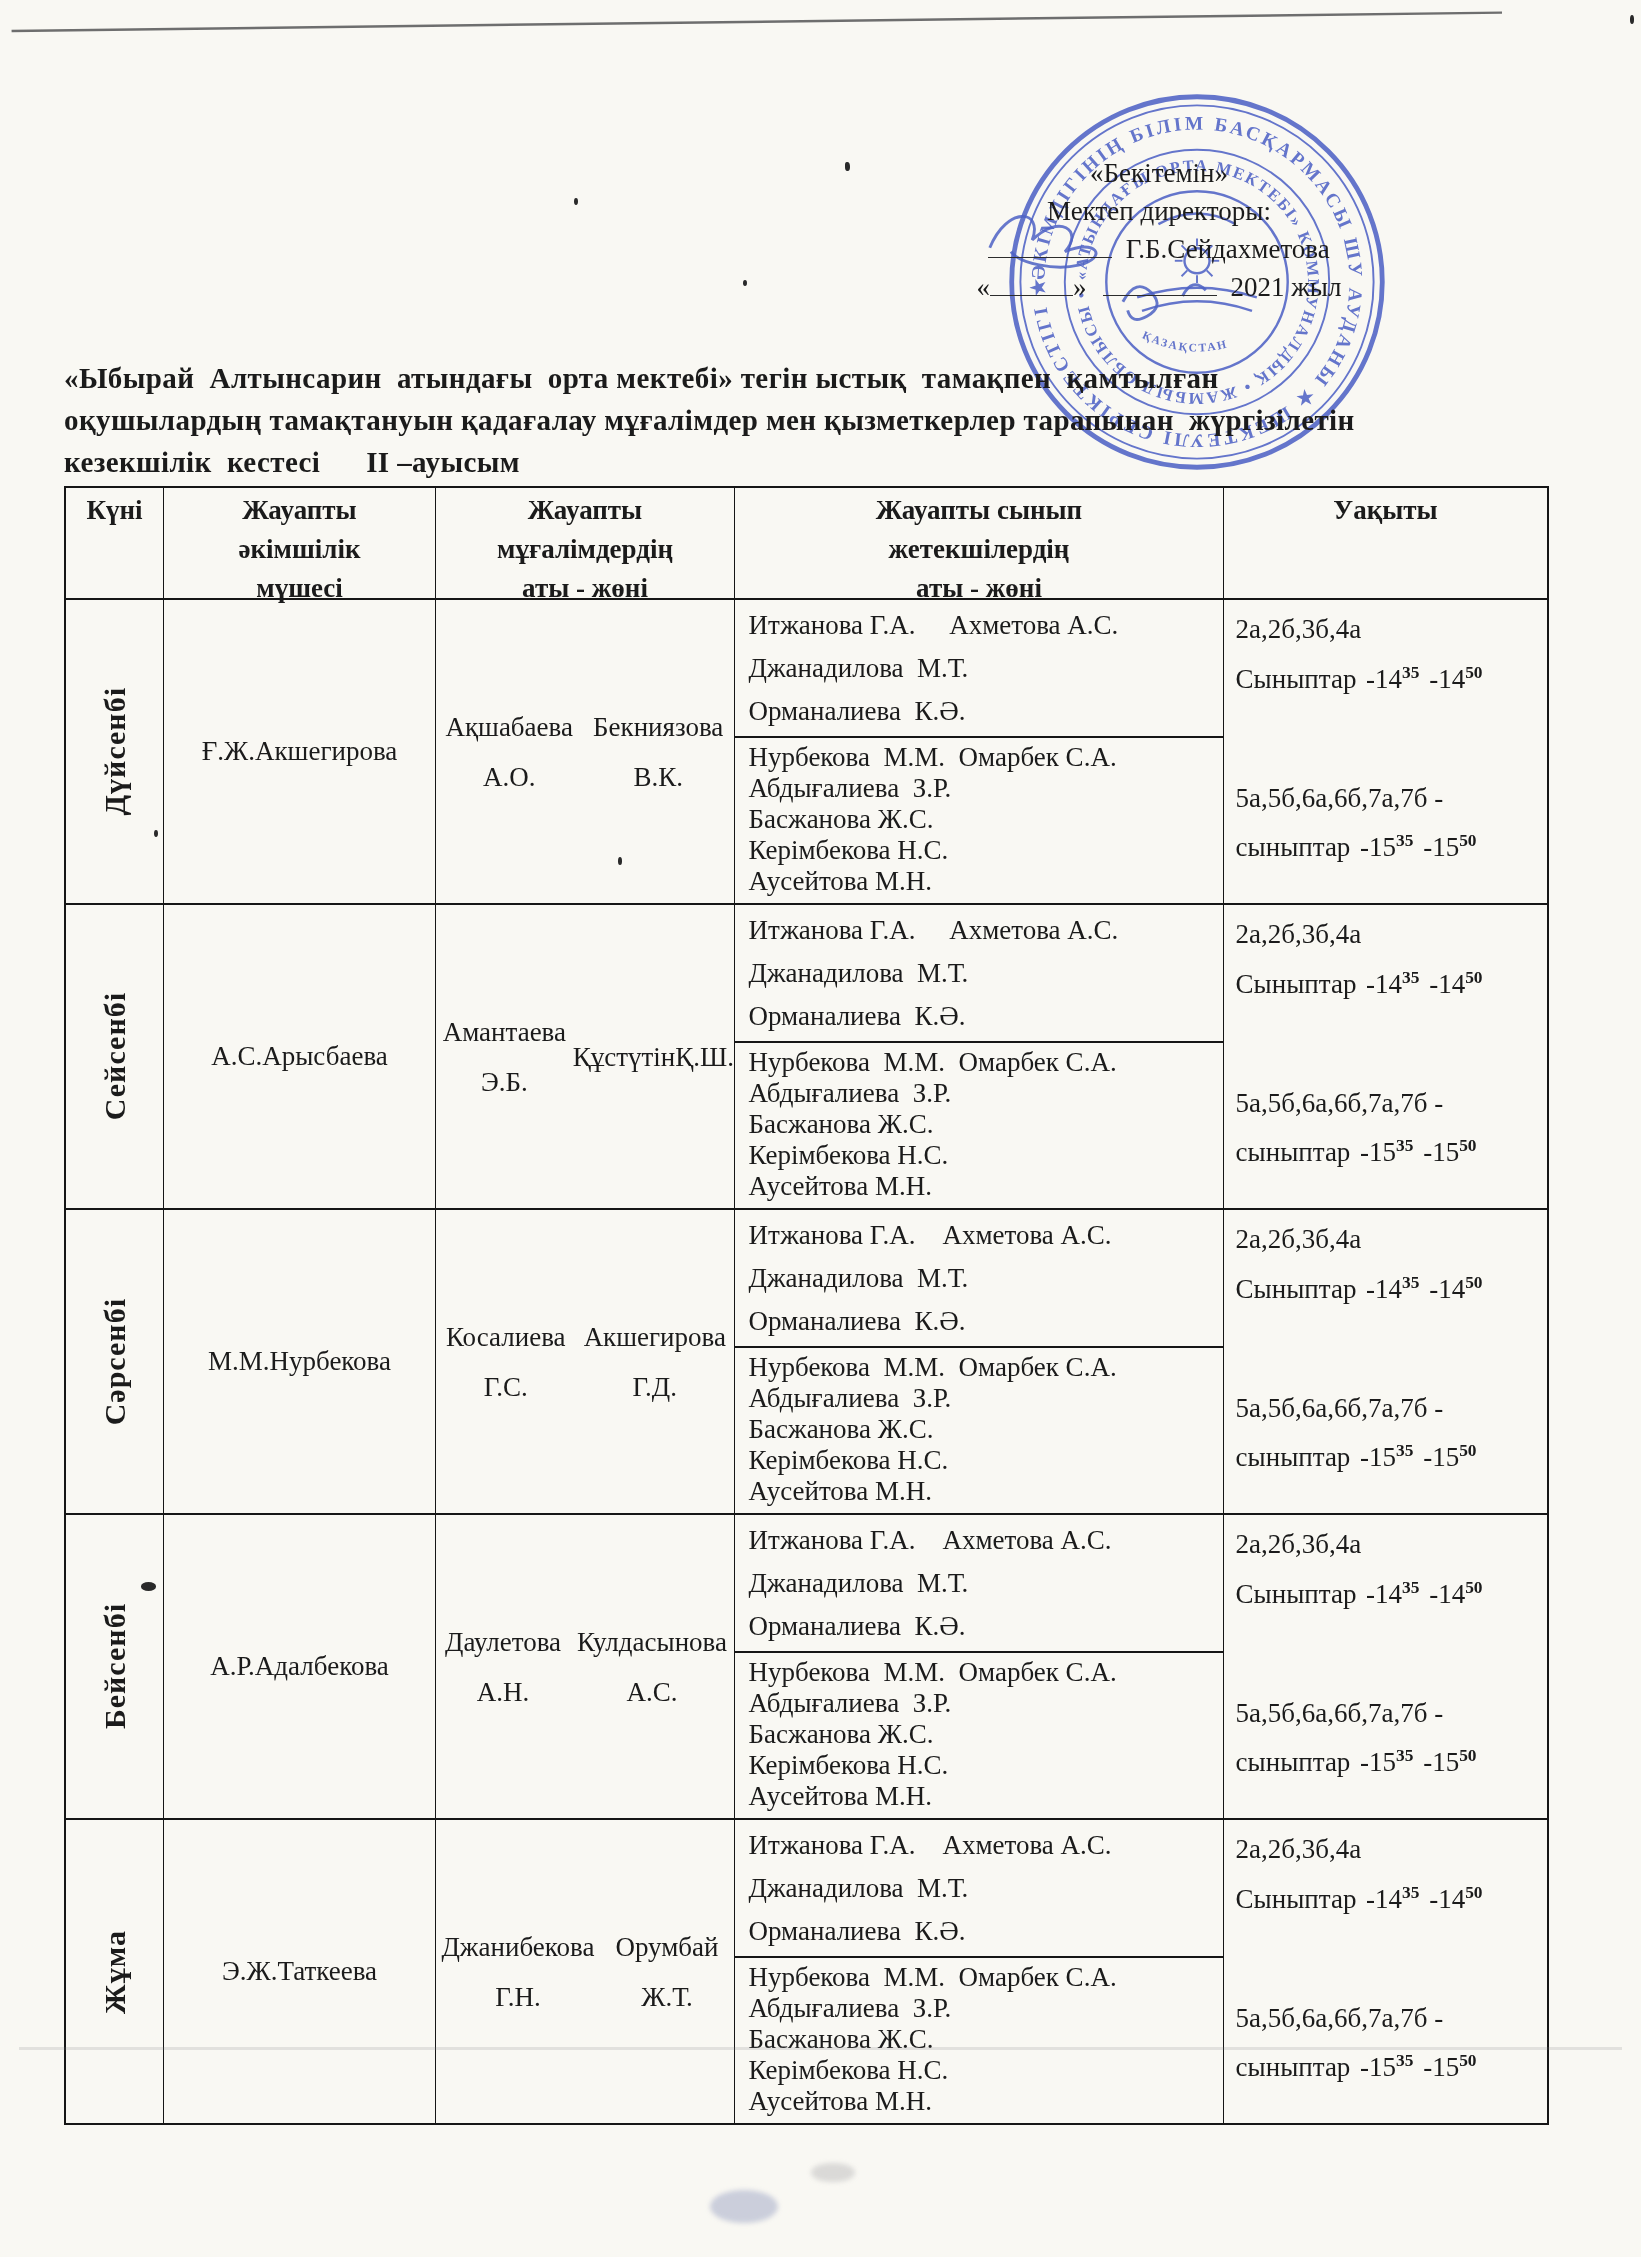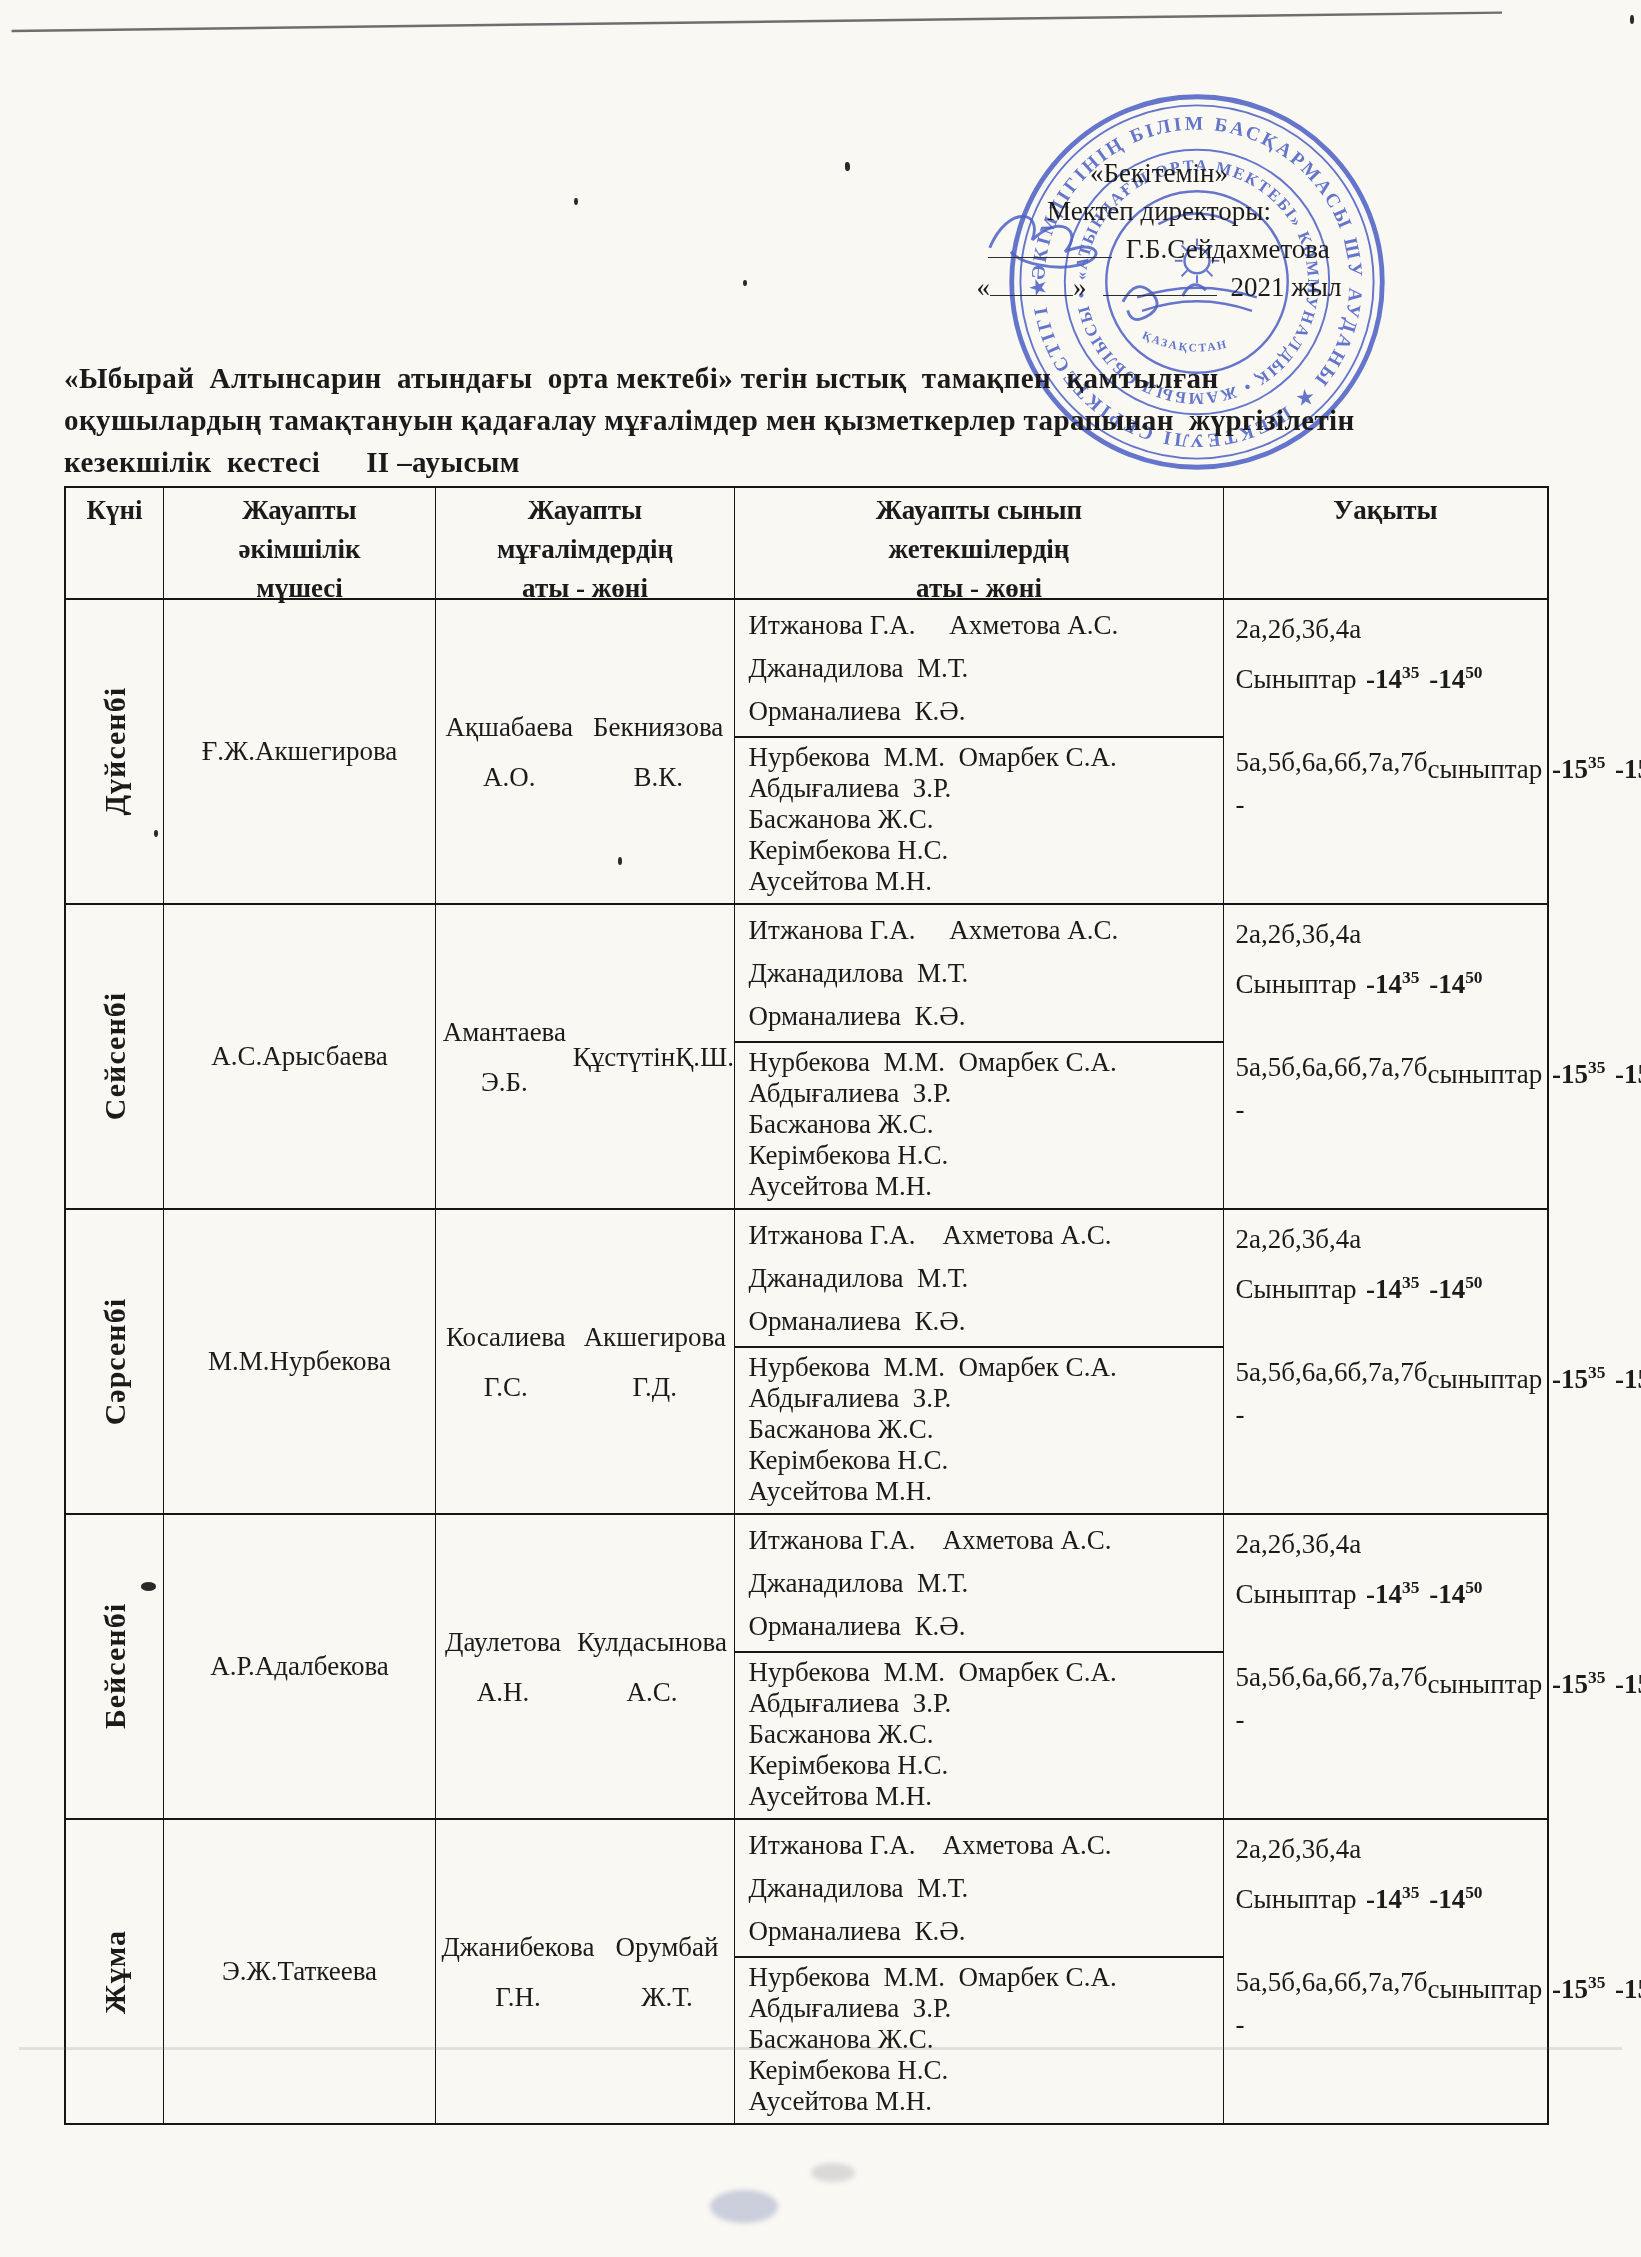--- a/index.html
+++ b/index.html
@@ -34,23 +34,23 @@
   .day-text{writing-mode:vertical-rl;transform:rotate(180deg);font-weight:bold;font-size:30px;letter-spacing:1px;}
   .admin-cell{display:flex;align-items:center;justify-content:center;text-align:left;}
   .teachers-cell{display:flex;flex-direction:row;align-items:center;justify-content:center;
      line-height:50px;text-align:center;}
   .leaders-cell{padding:0;}
   .leaders-a{height:138px;border-bottom:2.9px solid #161616;box-sizing:border-box;
      padding:3.9px 0 0 13.5px;line-height:43px;}
   .leaders-b{height:159px;box-sizing:border-box;padding:3.9px 0 0 13.5px;line-height:31px;}
   .time-cell{padding:0;}
   .time-a{height:141px;box-sizing:border-box;padding:7.7px 0 0 11.6px;line-height:43px;}
-  .time-b{height:162px;box-sizing:border-box;padding-left:11.6px;display:flex;
-     line-height:42px;}
-  .tn{font-weight:bold;margin-left:9.7px;margin-top:16px;}
+  .time-b{height:162px;box-sizing:border-box;padding-left:11.6px;display:flex;flex-direction:column;
+     justify-content:center;line-height:42px;}
+  .tn{font-weight:normal;margin-left:9.7px;margin-top:16px;}
   .ts{font-weight:bold;font-size:17.4px;vertical-align:super;letter-spacing:0;}
 </style>
 </head>
 <body>
 
 <div id="page">
 
   <svg class="abs" style="left:0;top:0;" width="1641" height="58" viewBox="0 0 1700 60">
     <line x1="12" y1="32" x2="1556" y2="13" stroke="#6e6e6e" stroke-width="2.5"></line>
   </svg>

